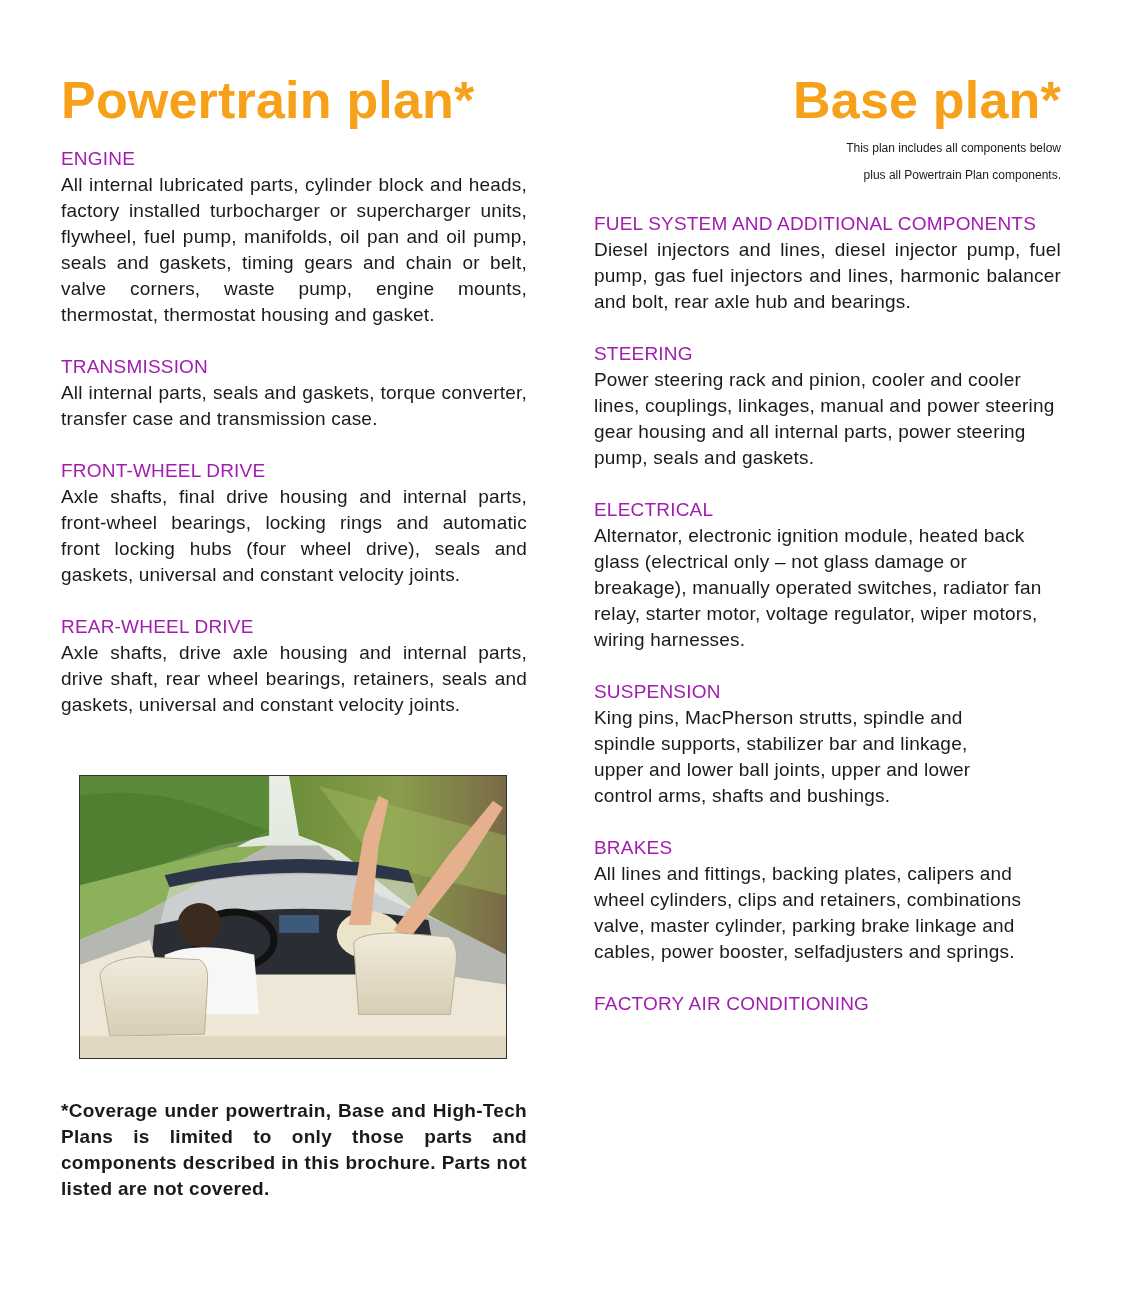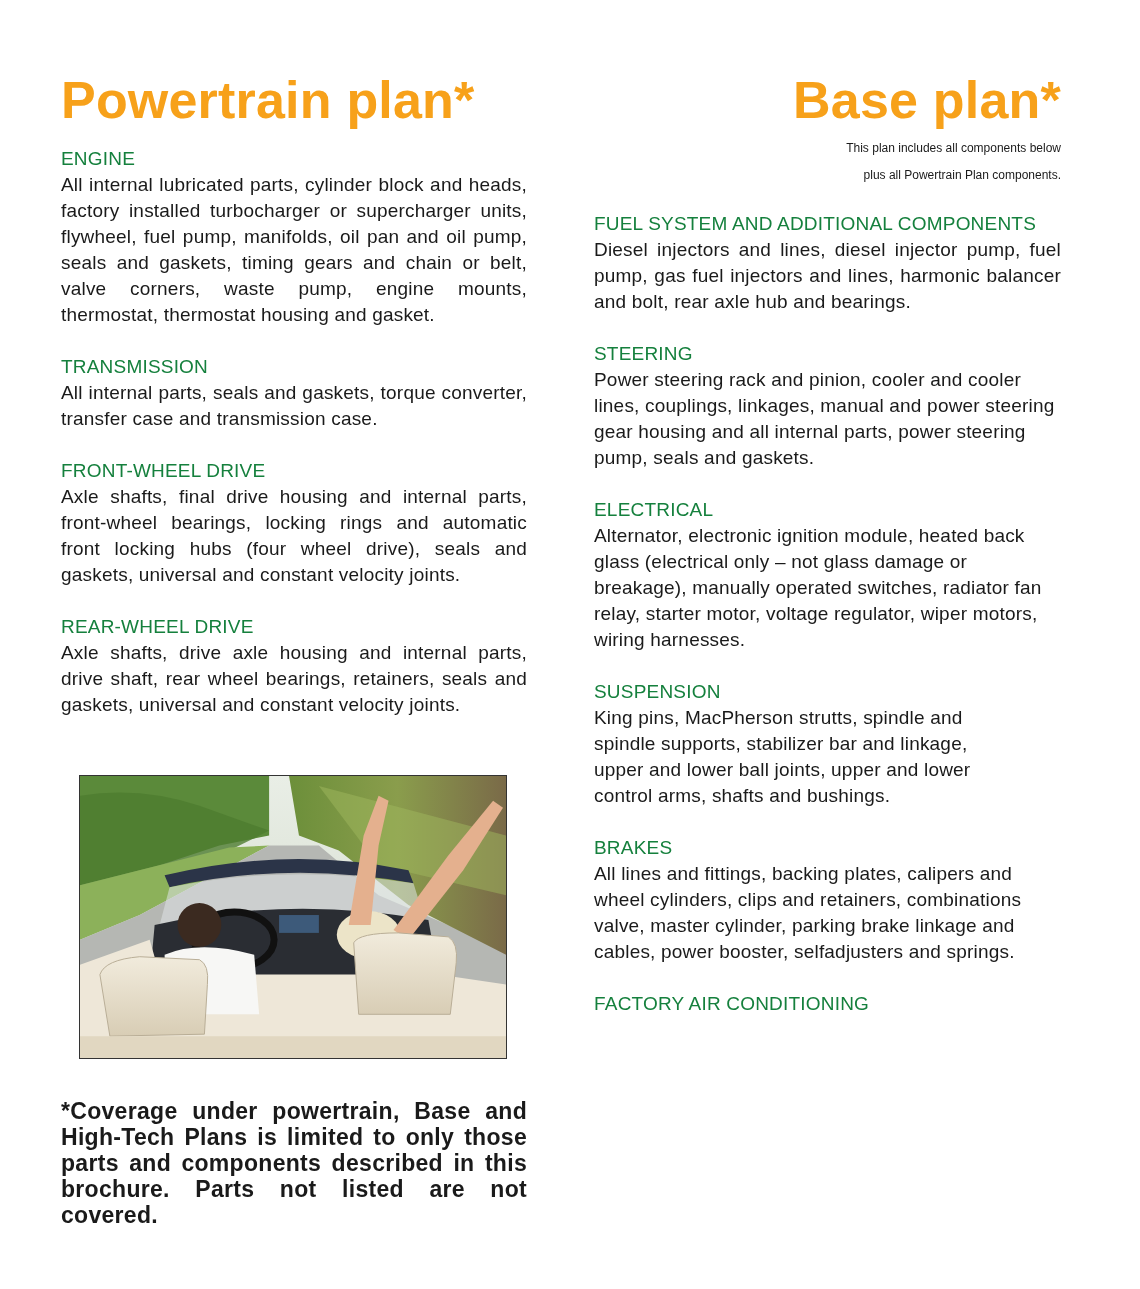--- a/index.html
+++ b/index.html
@@ -66,21 +66,21 @@
     }
     .col-left .sections { top: 146px; }
     .col-right .sections { top: 211px; }
     .section {
       margin-bottom: 26px;
     }
     .section-heading {
       font-size: 19px;
       line-height: 26px;
       font-weight: normal;
-      color: #15803d;
+      color: #a21caf;
       margin: 0;
       letter-spacing: 0.2px;
     }
     .section-body {
       font-size: 19px;
       line-height: 26px;
       margin: 0;
       letter-spacing: 0.2px;
     }
     .justify .section-body {
@@ -96,21 +96,21 @@
       box-sizing: border-box;
       overflow: hidden;
       background: #dfe6d8;
     }
     .photo svg { display: block; width: 100%; height: 100%; }
     .footnote {
       position: absolute;
       left: 61px;
       top: 1098px;
       width: 466px;
-      font-size: 23px;
+      font-size: 19px;
       line-height: 26px;
       font-weight: bold;
       text-align: justify;
       color: #1a1a1a;
       letter-spacing: 0.3px;
     }
   </style>
 </head>
 <body>
 

